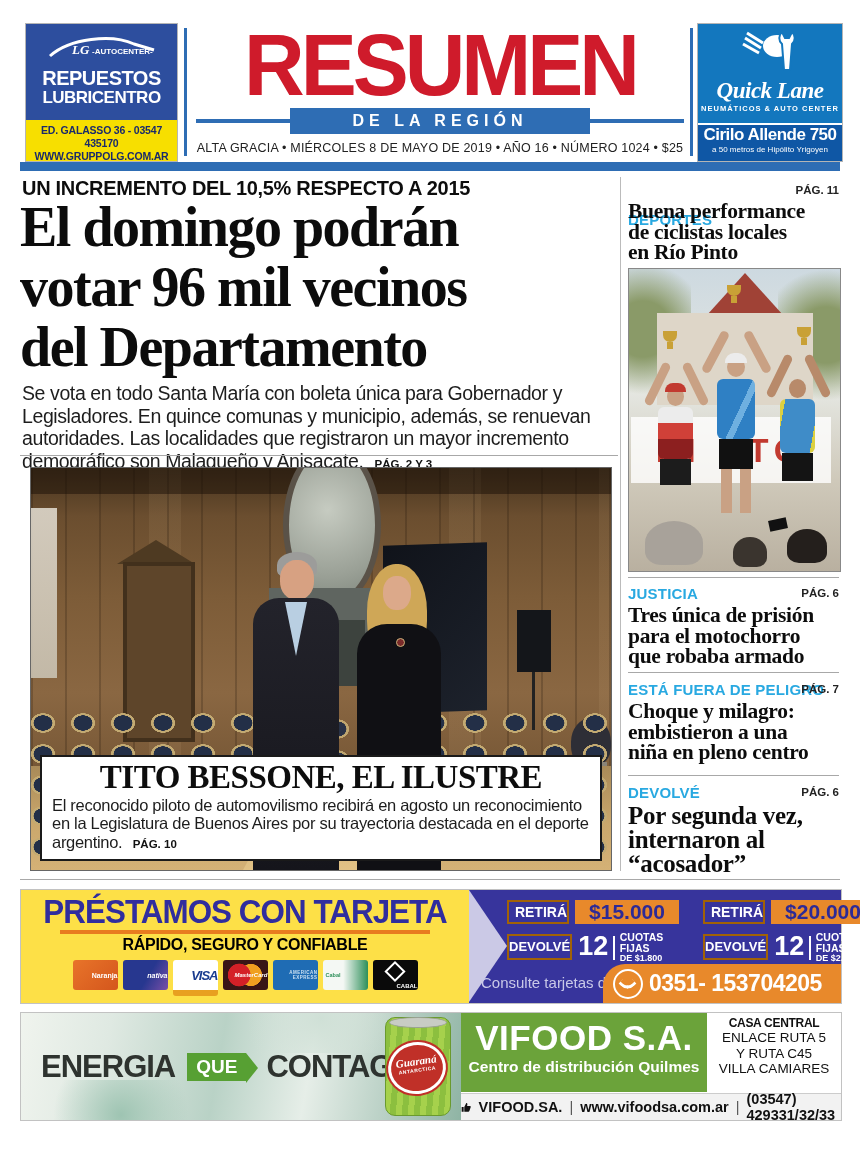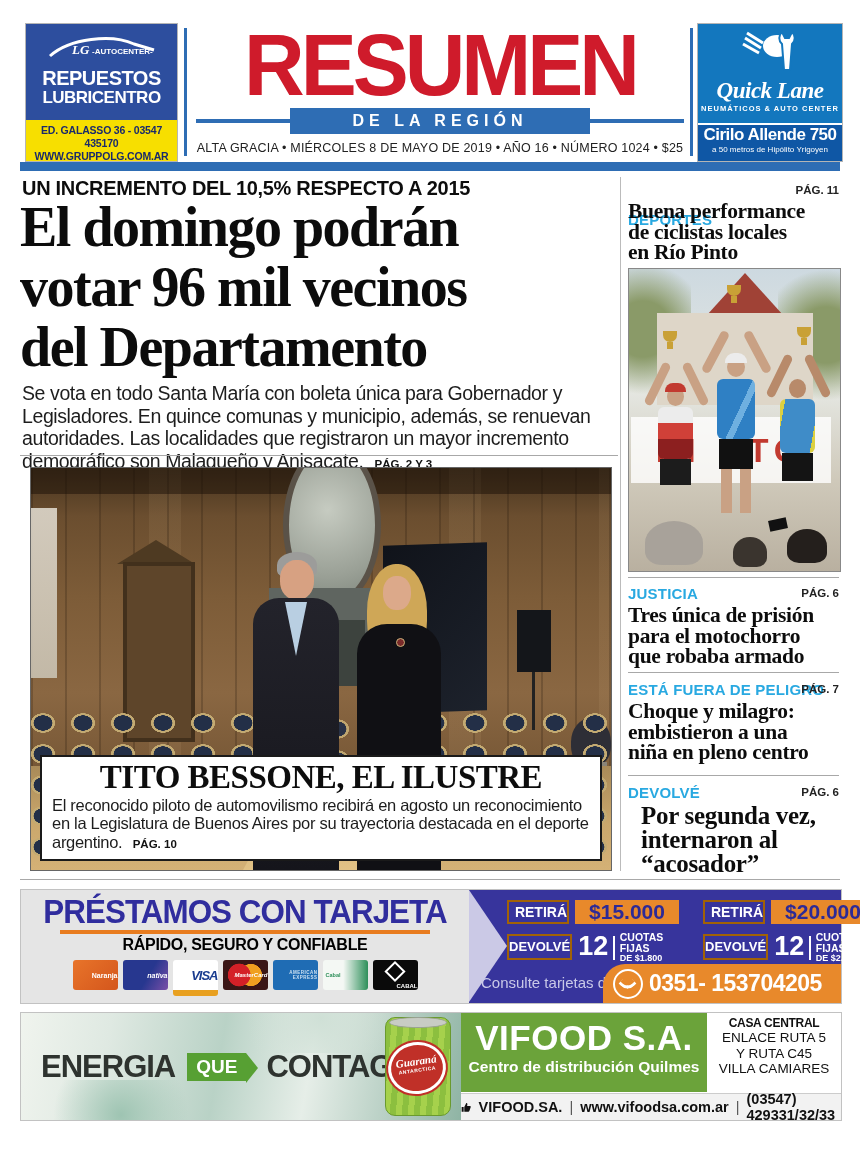--- a/index.html
+++ b/index.html
@@ -97,21 +97,21 @@
   .cy-bldg{position:absolute;left:28px;top:44px;width:156px;height:92px;background:#ded6c8;}
   .cy-banner{position:absolute;left:2px;top:148px;width:200px;height:66px;background:rgba(255,255,255,.8);
              color:#c23a30;font-weight:bold;font-size:34px;letter-spacing:6px;line-height:66px;text-align:center;overflow:hidden;}
   .arm{position:absolute;width:9px;height:46px;border-radius:5px;}
   .cup{position:absolute;width:14px;height:11px;background:#c9a136;border-radius:0 0 9px 9px;}
   .cup::after{content:"";position:absolute;left:4px;top:11px;width:6px;height:7px;background:#c9a136;}
   .crowd{position:absolute;border-radius:50% 50% 30% 30%;}
 
   
   .loan{left:20px;top:889px;width:820px;height:113px;border:1px solid #c2c2c2;background:#37349c;}
-  .loan-left{position:absolute;left:0;top:0;bottom:0;width:448px;background:#e5e5e5;text-align:center;}
+  .loan-left{position:absolute;left:0;top:0;bottom:0;width:448px;background:#fde047;text-align:center;}
   .loan-arrow{position:absolute;left:448px;top:0;width:0;height:0;border-left:38px solid #cbc9e6;
               border-top:56.5px solid transparent;border-bottom:56.5px solid transparent;}
   .loan-title{margin-top:5px;font-weight:bold;font-size:33px;line-height:34px;color:#302d9e;letter-spacing:-1px;
               transform:scaleX(0.95);transform-origin:center;}
   .loan-underline{width:370px;height:4px;background:#e87c1f;margin:1px auto 2px;}
   .loan-sub{font-weight:bold;font-size:16px;color:#000;letter-spacing:-0.3px;}
   .cards{display:flex;justify-content:center;gap:5px;margin-top:6px;}
   .card{position:relative;width:45px;height:30px;border-radius:3px;overflow:hidden;font-weight:bold;}
   .card-label{position:absolute;left:0;right:0;top:50%;transform:translateY(-50%);text-align:right;font-size:7px;}
   .c0{background:linear-gradient(135deg,#e8742a,#d4561c);color:#fff;}
@@ -346,21 +346,21 @@
   <div class="spage" style="right:21px;top:683px;">PÁG. 7</div>
   <div class="shead" style="left:628px;top:701px;">
     <div>Choque y milagro:</div>
     <div>embistieron a una</div>
     <div>niña en pleno centro</div>
   </div>
 
   <div class="abs hr" style="left:628px;top:775px;width:211px;"></div>
   <div class="slabel" style="left:628px;top:784px;">DEVOLVÉ</div>
   <div class="spage" style="right:21px;top:786px;">PÁG. 6</div>
-  <div class="shead" style="left:641px;top:804px;font-size:25px;line-height:24px;">
+  <div class="shead" style="left:628px;top:804px;font-size:25px;line-height:24px;">
     <div>Por segunda vez,</div>
     <div>internaron al</div>
     <div>“acosador”</div>
   </div>
 
   <div class="abs hr" style="left:20px;top:879px;width:820px;"></div>
 
   <div class="abs loan">
     <div class="loan-left">
       <div class="loan-title">PRÉSTAMOS CON TARJETA</div>

